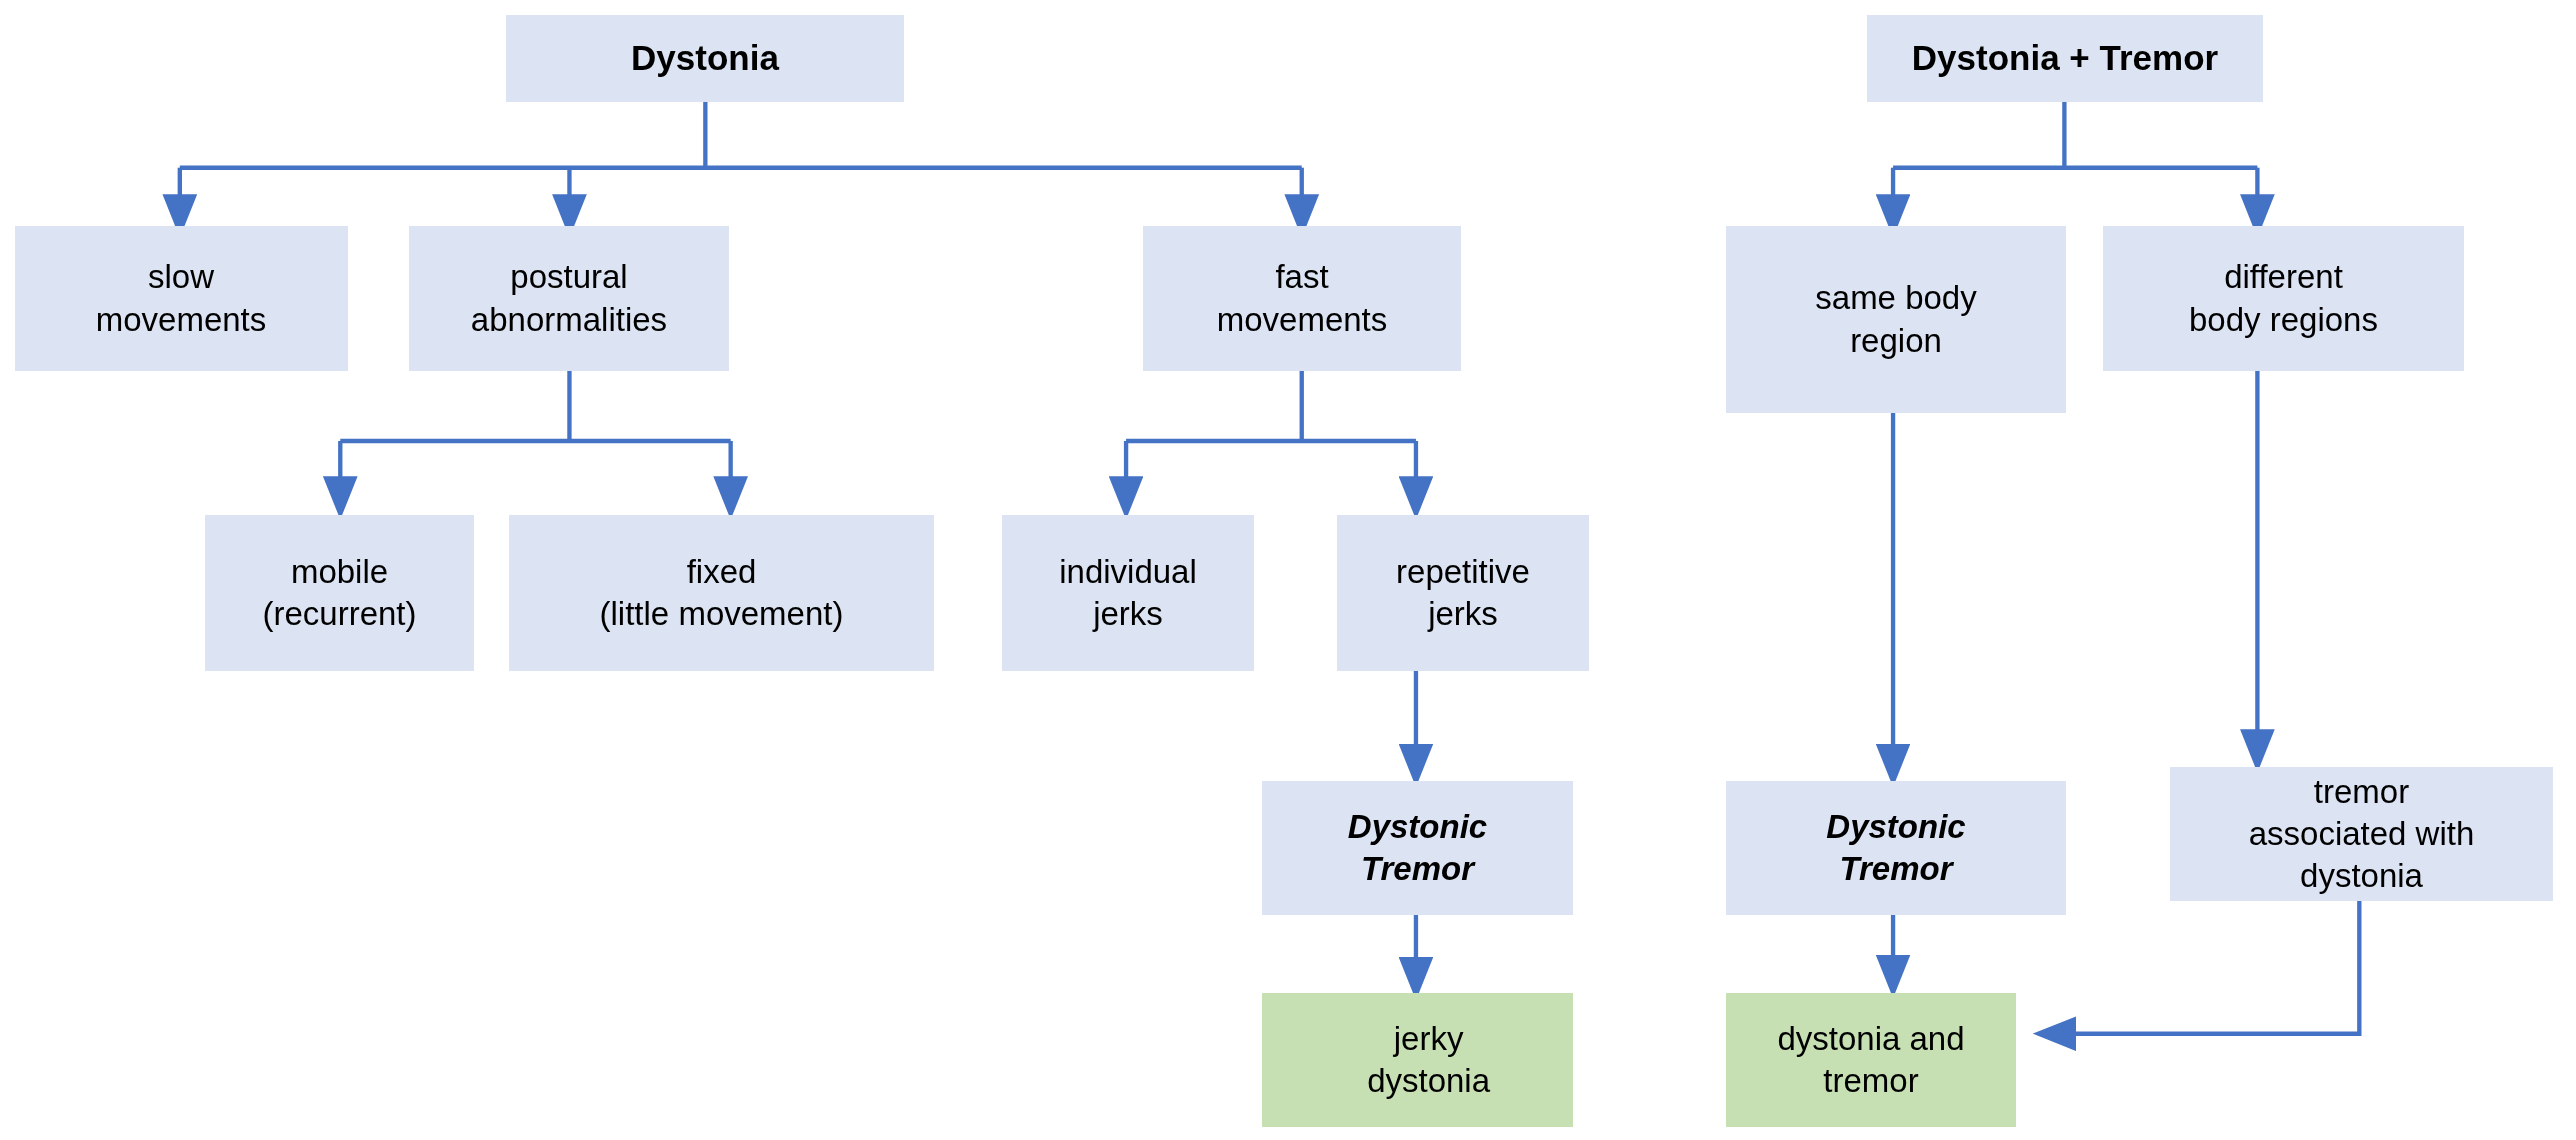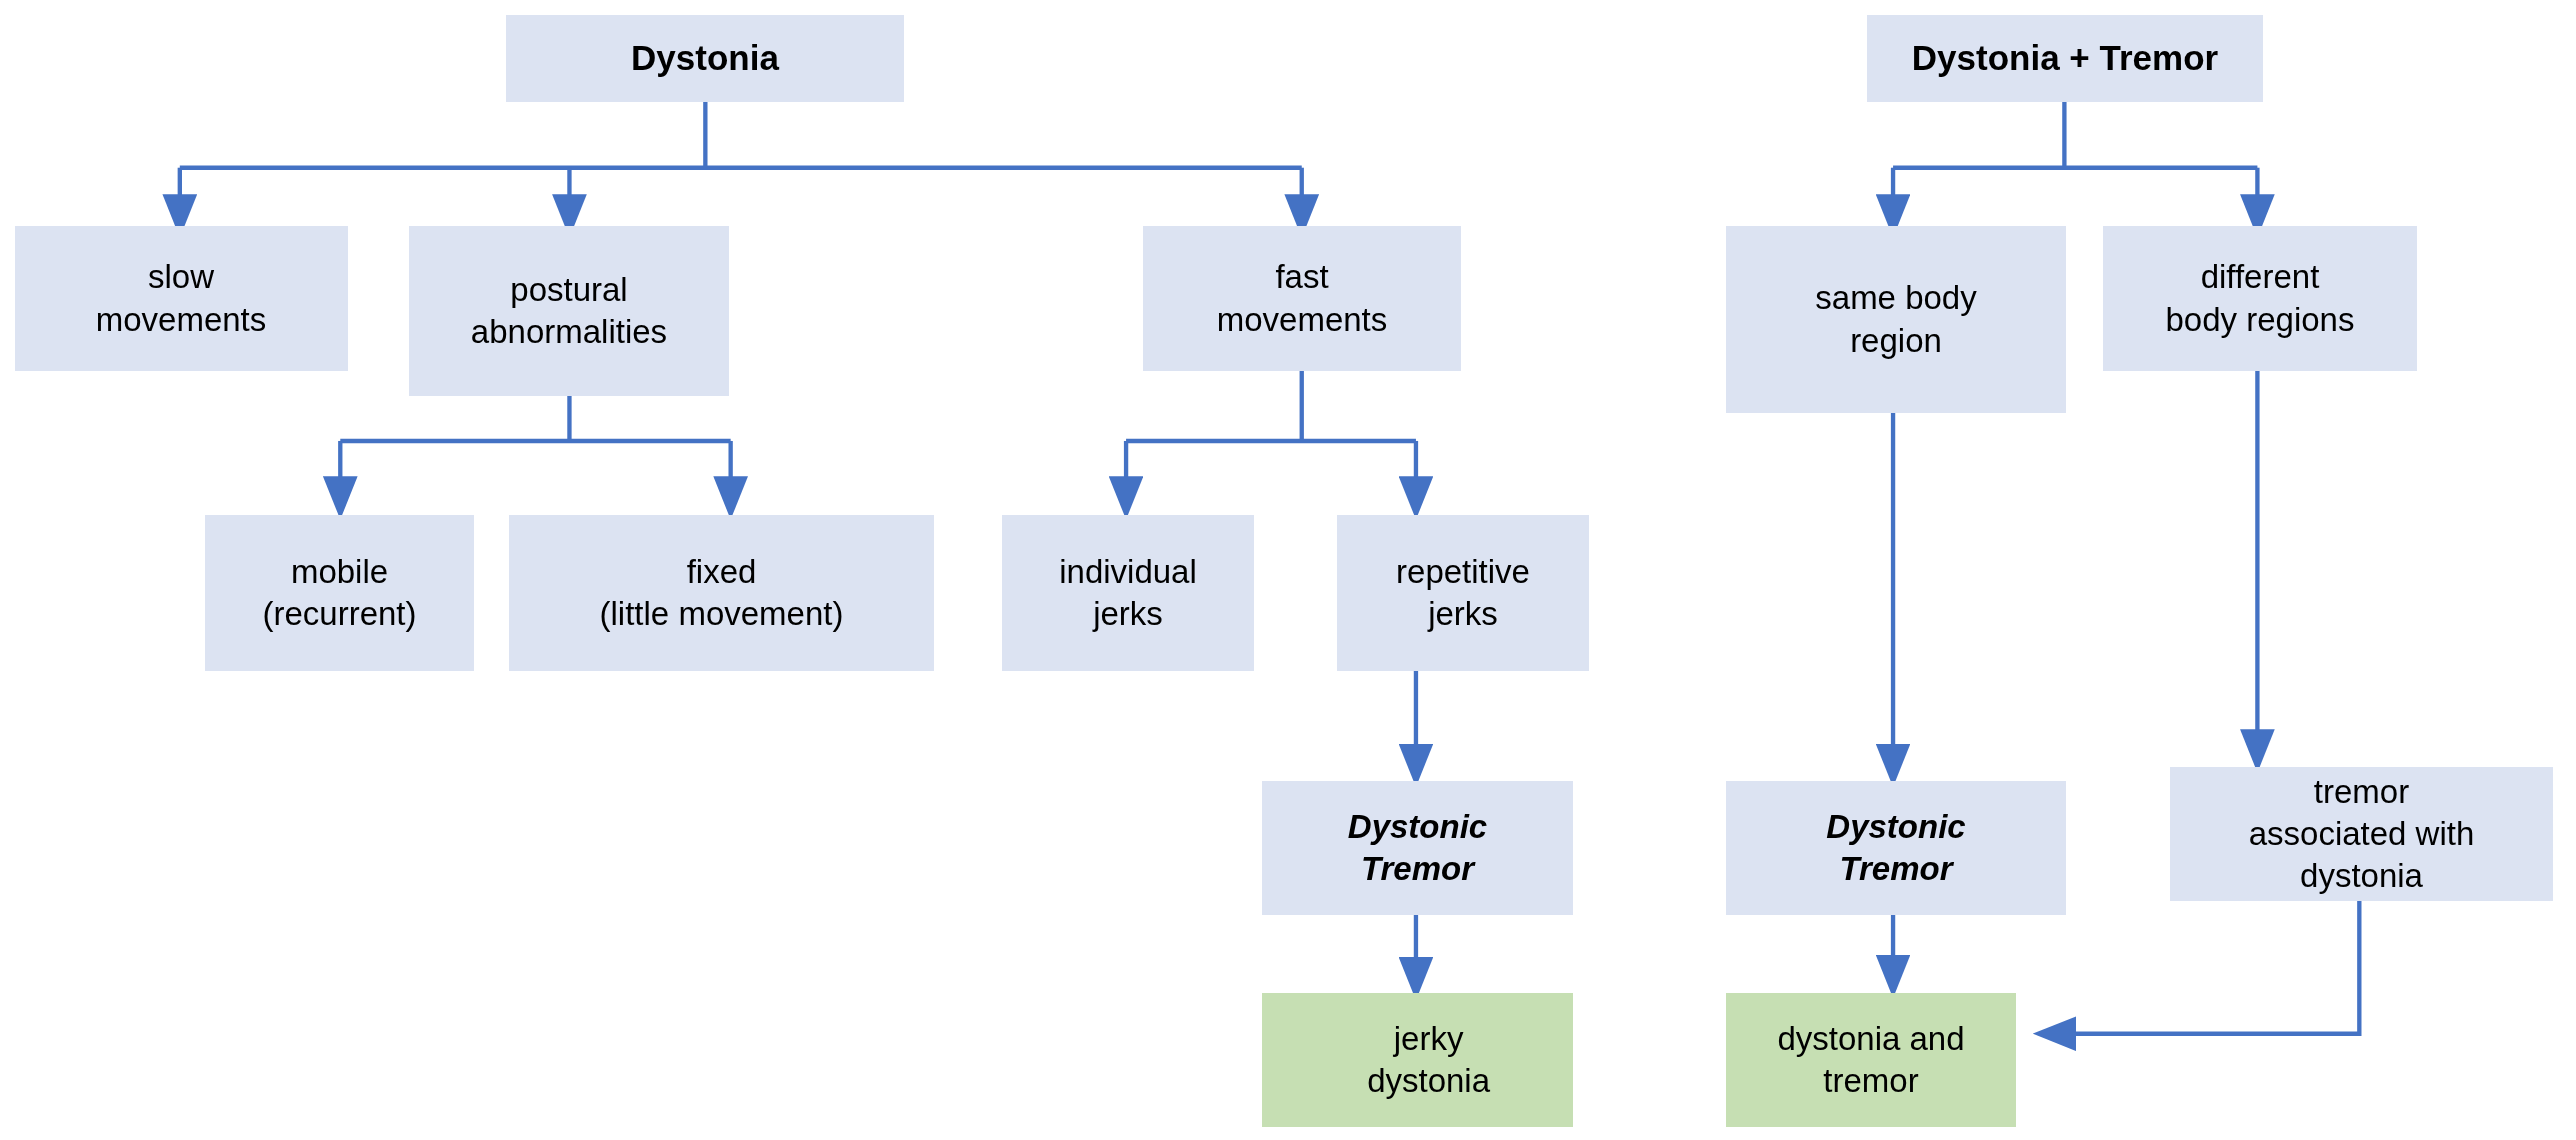--- a/index.html
+++ b/index.html
@@ -111,21 +111,21 @@
 
       <path d="M3263,1245 L3263,1430 L2840,1430" marker-end="url(#ahl)"></path>
     </g>
   </svg>
 
   <div class="node bold" style="left:506px; top:14.5px; width:398px; height:87px;">Dystonia</div>
 
   <div class="node" style="left:14.5px; top:226px; width:333px; height:145px;">slow
 movements</div>
 
-  <div class="node" style="left:409px; top:226px; width:320px; height:170px;">postural
+  <div class="node" style="left:409px; top:226px; width:320px; height:145px;">postural
 abnormalities</div>
 
   <div class="node" style="left:1143px; top:226px; width:318px; height:145px;">fast
 movements</div>
 
   <div class="node" style="left:509px; top:515px; width:425px; height:156px;">fixed
 (little movement)</div>
 
   <div class="node" style="left:205px; top:515px; width:269px; height:156px;">mobile
 (recurrent)</div>
@@ -140,21 +140,21 @@
 Tremor</div>
 
   <div class="node green" style="left:1262px; top:993px; width:311px; height:134px;padding-left:28px;">jerky
 dystonia</div>
 
   <div class="node bold" style="left:1867px; top:14.5px; width:396px; height:87px;">Dystonia + Tremor</div>
 
   <div class="node" style="left:1726px; top:226px; width:340px; height:187px;">same body
 region</div>
 
-  <div class="node" style="left:2103px; top:226px; width:314px; height:145px;">different
+  <div class="node" style="left:2103px; top:226px; width:361px; height:145px;">different
 body regions</div>
 
   <div class="node red-italic" style="left:1726px; top:781px; width:340px; height:134px;">Dystonic
 Tremor</div>
 
   <div class="node" style="left:2170px; top:767px; width:383px; height:134px;">tremor
 associated with
 dystonia</div>
 
   <div class="node green" style="left:1726px; top:993px; width:290px; height:134px;">dystonia and

